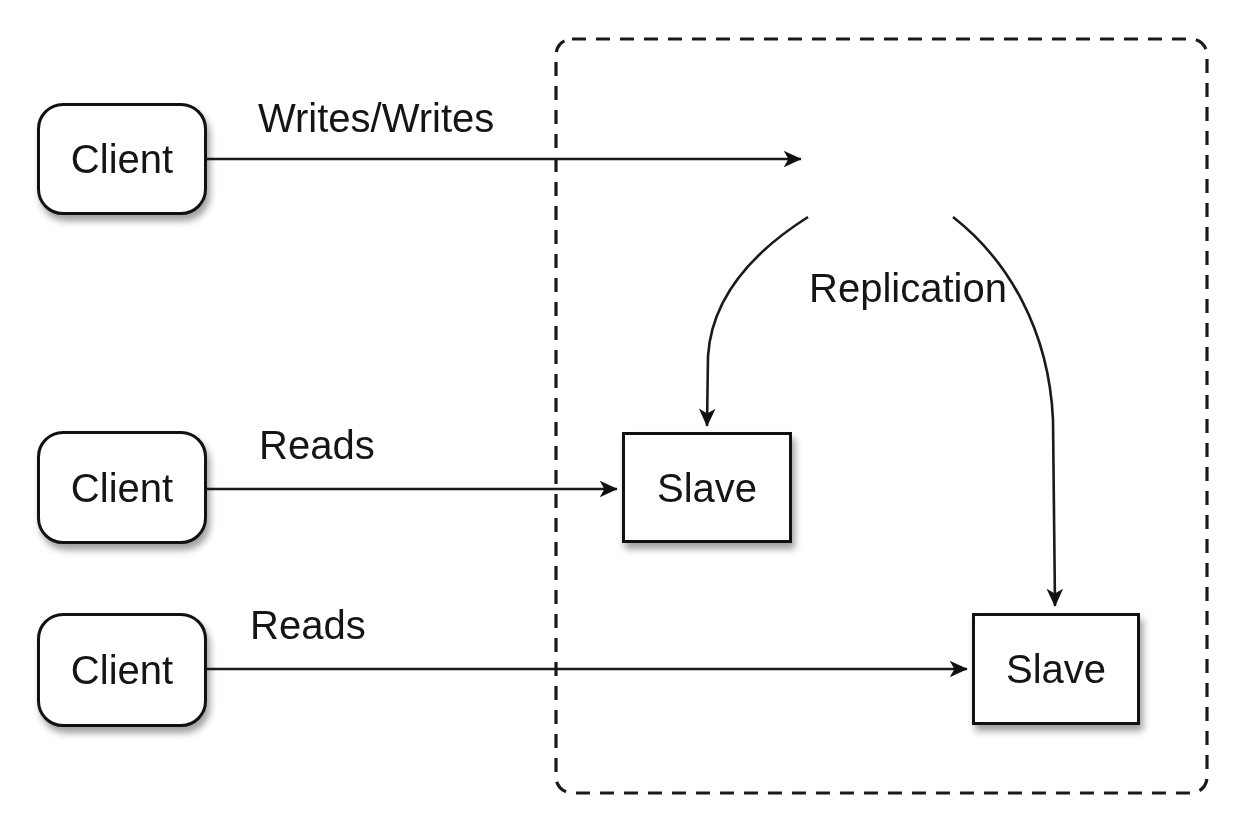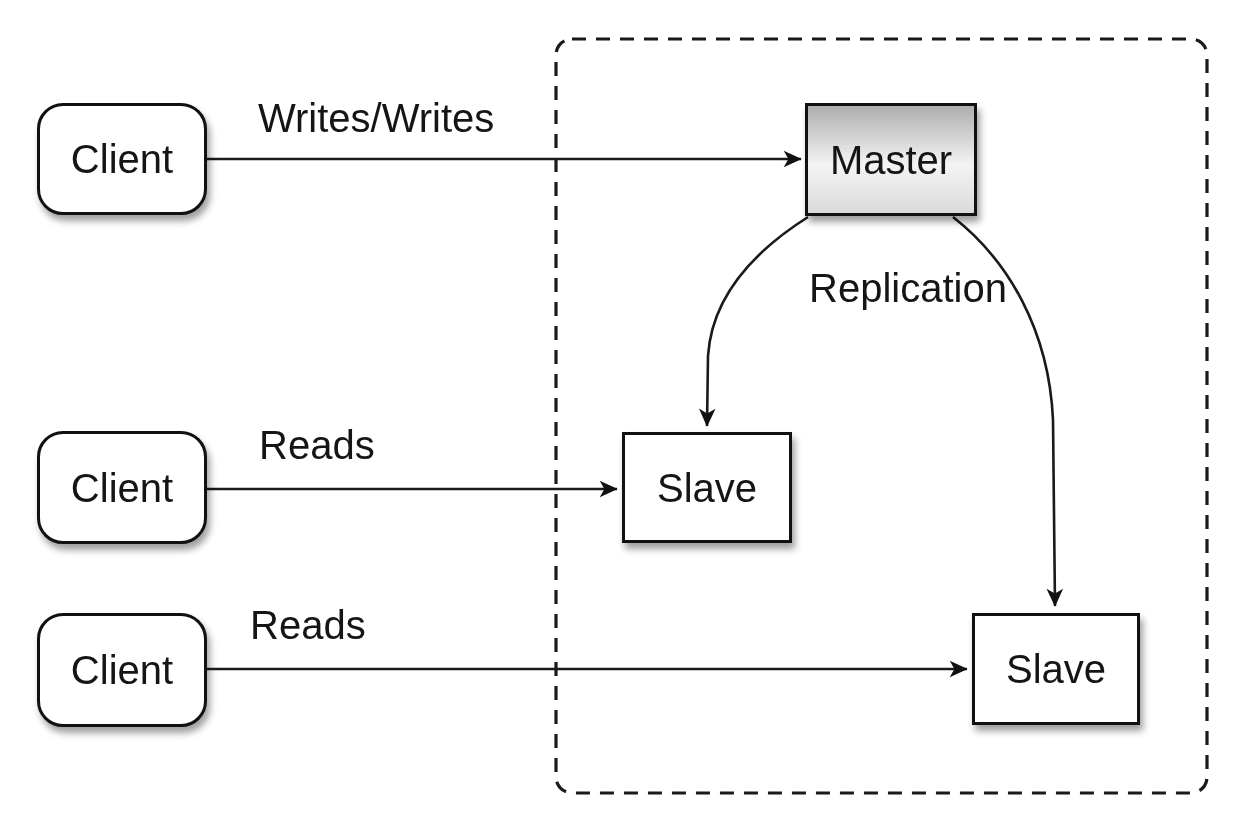--- a/index.html
+++ b/index.html
@@ -105,23 +105,20 @@
   </div>
 
   <div id="client2" class="node client">
     <span>Client</span>
   </div>
 
   <div id="client3" class="node client">
     <span>Client</span>
   </div>
 
-  <div id="master" class="node">
-    <span>Master</span>
-  </div>
 
   <div id="slave1" class="node">
     <span>Slave</span>
   </div>
 
   <div id="slave2" class="node">
     <span>Slave</span>
   </div>
 
   <div id="label-reads-writes" class="edge-label">Writes/Writes</div>

